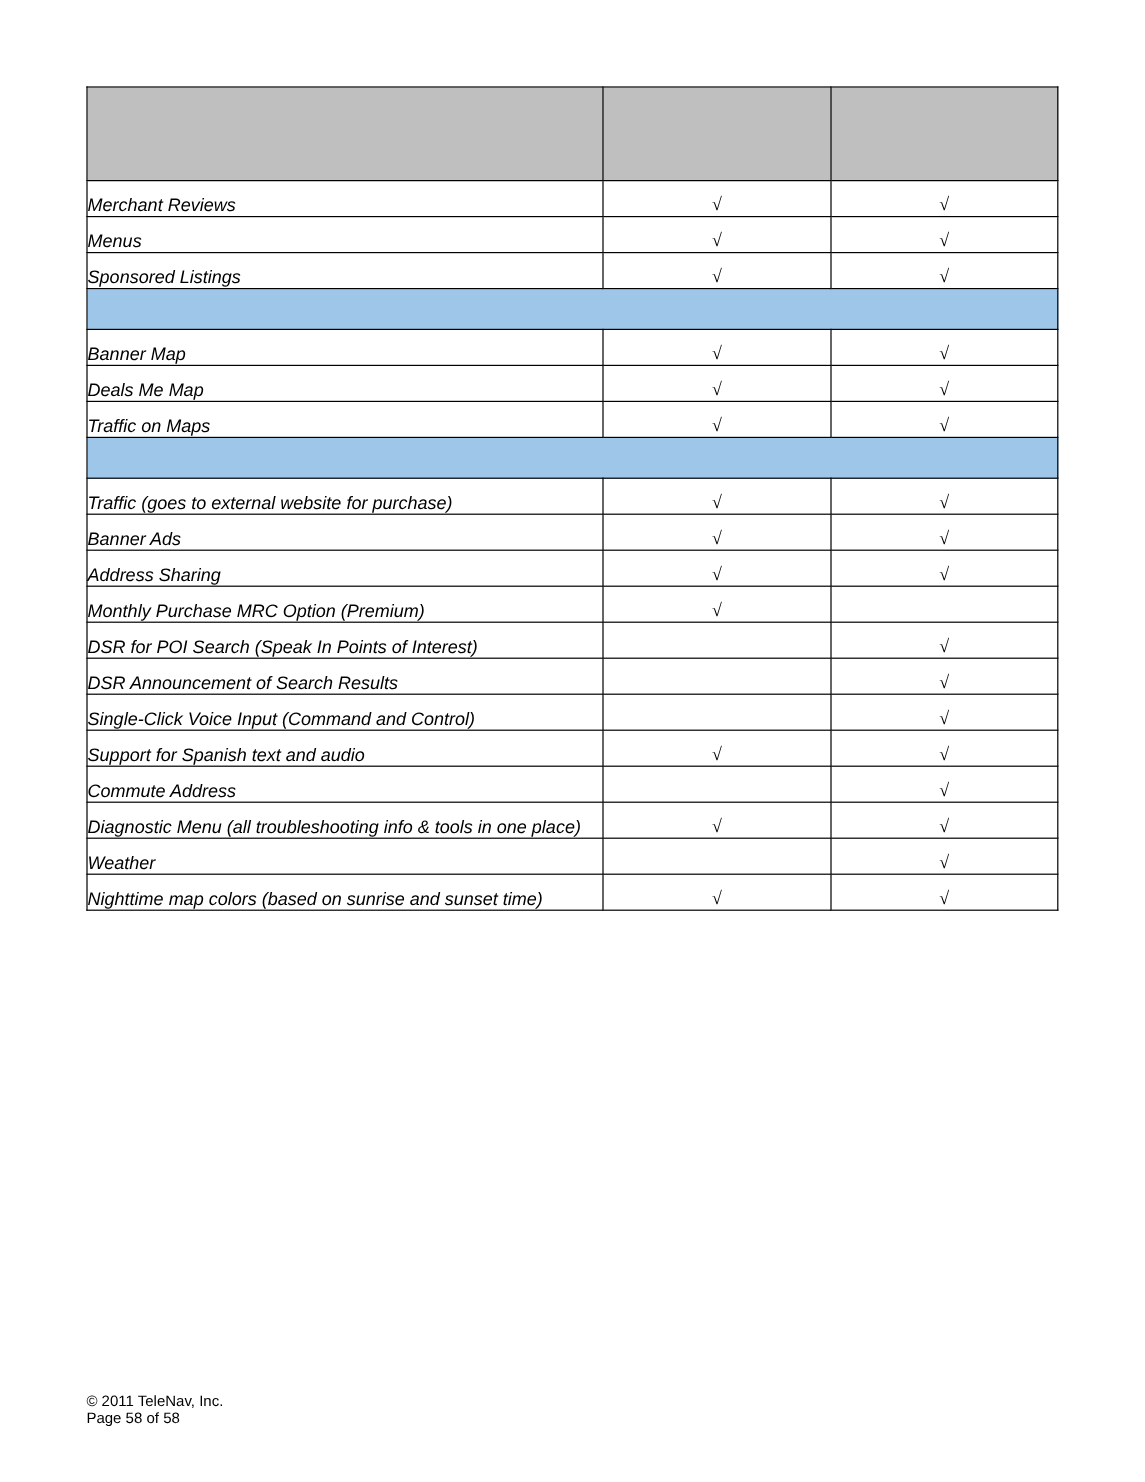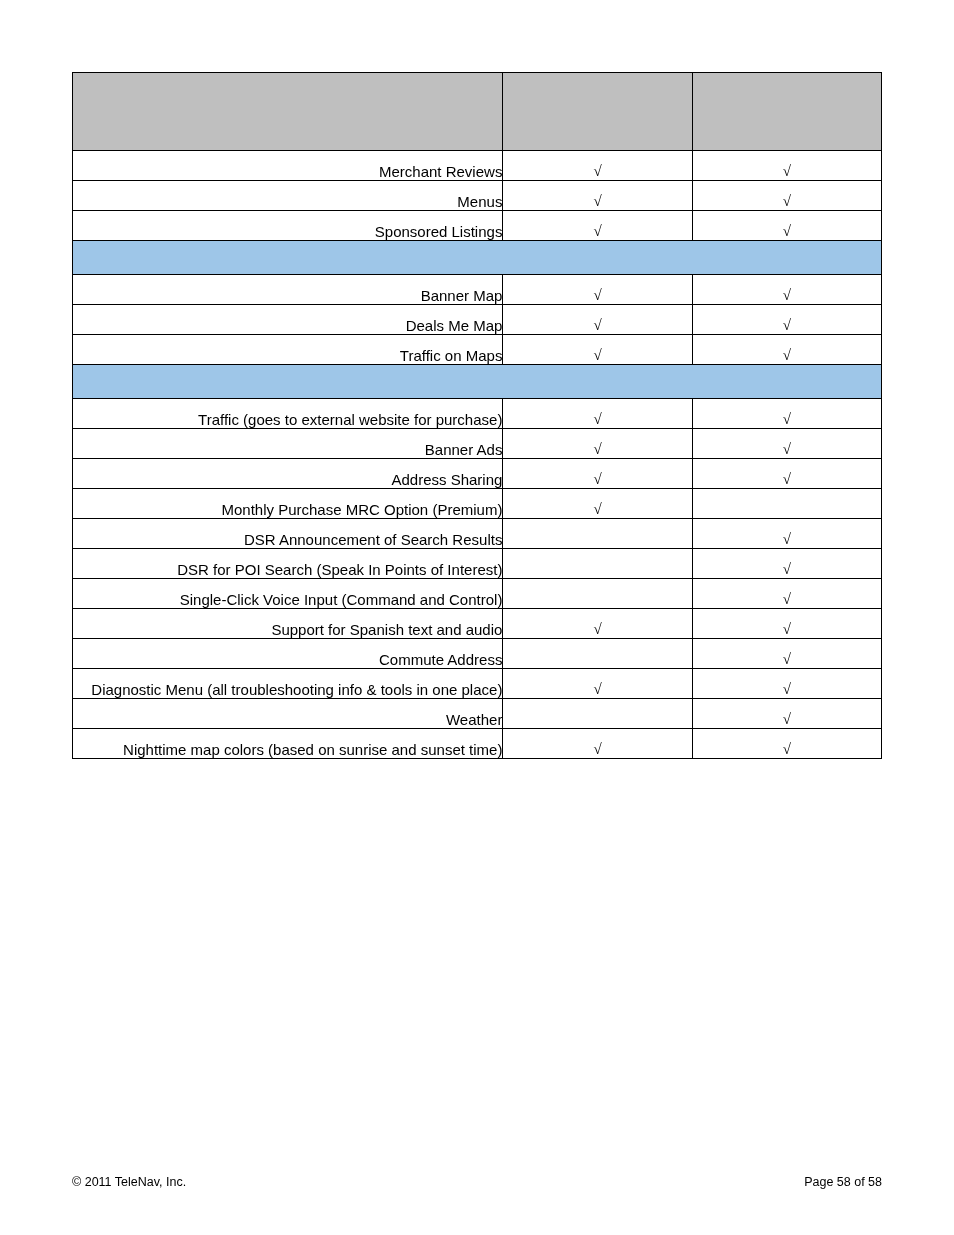--- a/index.html
+++ b/index.html
@@ -36,35 +36,37 @@
     background: #9ec6e8;
     height: 34px;
   }
   .row-cell {
     height: 30px;
     padding: 0 6px 3px 6px;
     font-size: 15px;
     line-height: 1.15;
   }
   .row-label {
-    text-align: right;
+    text-align: left;
+    font-style: italic;
   }
   .row-check {
     text-align: center;
     font-family: "Times New Roman", serif;
   }
   .footer {
     position: absolute;
     left: 72px;
     right: 72px;
     bottom: 46px;
     display: flex;
     justify-content: space-between;
     font-size: 12.5px;
     color: #000;
+    flex-direction: column;
   }
 </style>
 </head>
 <body>
 
 <div class="page">
   <table class="feature">
     <colgroup>
       <col class="c1">
         <col class="c2">
@@ -126,26 +128,26 @@
           <td class="row-cell row-label">Address Sharing</td>
           <td class="row-cell row-check">√</td>
           <td class="row-cell row-check">√</td>
         </tr>
         <tr>
           <td class="row-cell row-label">Monthly Purchase MRC Option (Premium)</td>
           <td class="row-cell row-check">√</td>
           <td class="row-cell row-check"></td>
         </tr>
         <tr>
-          <td class="row-cell row-label">DSR Announcement of Search Results</td>
+          <td class="row-cell row-label">DSR for POI Search (Speak In Points of Interest)</td>
           <td class="row-cell row-check"></td>
           <td class="row-cell row-check">√</td>
         </tr>
         <tr>
-          <td class="row-cell row-label">DSR for POI Search (Speak In Points of Interest)</td>
+          <td class="row-cell row-label">DSR Announcement of Search Results</td>
           <td class="row-cell row-check"></td>
           <td class="row-cell row-check">√</td>
         </tr>
         <tr>
           <td class="row-cell row-label">Single-Click Voice Input (Command and Control)</td>
           <td class="row-cell row-check"></td>
           <td class="row-cell row-check">√</td>
         </tr>
         <tr>
           <td class="row-cell row-label">Support for Spanish text and audio</td>

